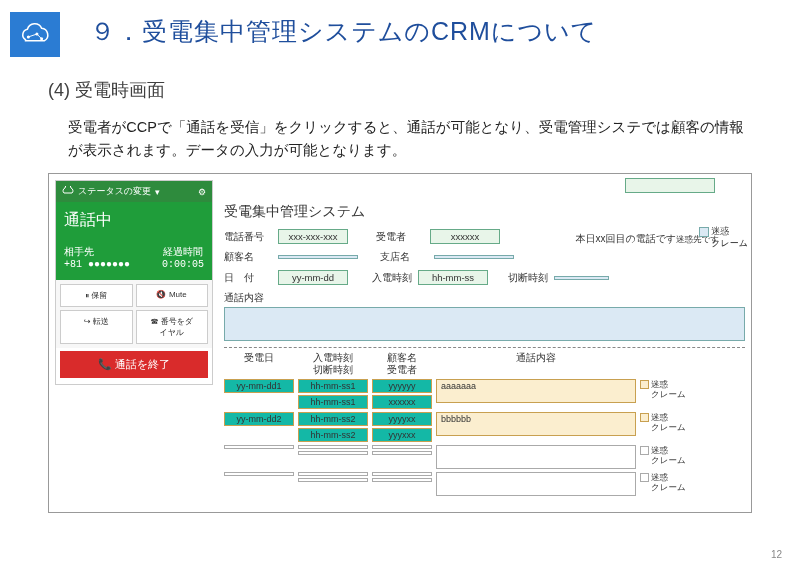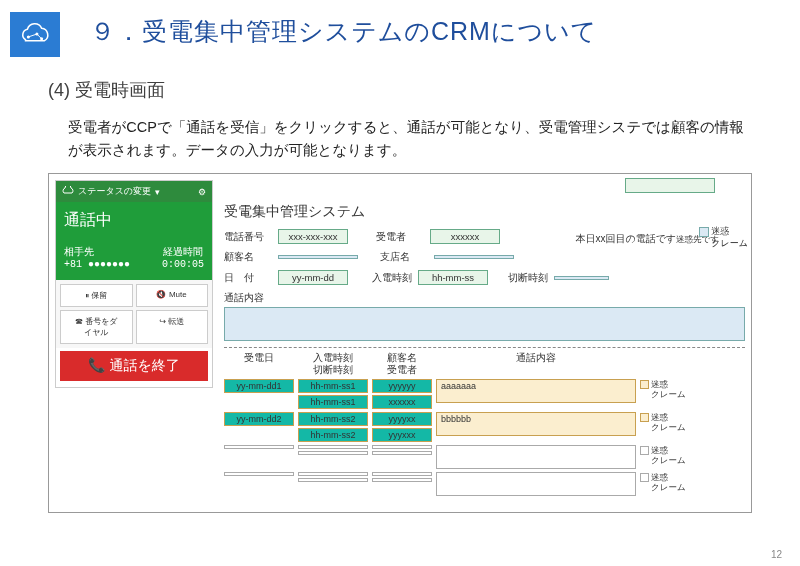--- a/index.html
+++ b/index.html
@@ -88,21 +88,21 @@
     text-align: center;
     padding: 5px 10px;
     font-size: 8px;
   }
   .ccp-end {
     margin: 3px 4px 6px 4px;
     background: #d92b2b;
     color: #fff;
     text-align: center;
     padding: 6px 0;
-    font-size: 14px;
+    font-size: 11px;
   }
   
   .form {
     position: absolute;
     top: 4px; left: 175px; right: 6px;
   }
   .sys { font-size: 14px; margin-bottom: 8px; margin-top: 25px; }
   .topbox {
     position: absolute;
     top: 0px; right: 30px;
@@ -214,22 +214,22 @@
         </div>
         <div style="text-align:center">
           <div>経過時間</div>
           <div>0:00:05</div>
         </div>
       </div>
     </div>
     <div class="ccp-btns">
       <div class="ccp-btn"><span>⏸ </span><span>保留</span></div>
       <div class="ccp-btn"><span>🔇 </span><span>Mute</span></div>
+      <div class="ccp-btn"><span>↪ </span><span>転送</span></div>
       <div class="ccp-btn"><span>☎ </span><span>番号をダイヤル</span></div>
-      <div class="ccp-btn"><span>↪ </span><span>転送</span></div>
     </div>
     <div class="ccp-end">
       <span>📞 </span><span>通話を終了</span>
     </div>
   </div>
 
   <div class="form">
     <div class="sys">受電集中管理システム</div>
     <div class="topbox"></div>
 

